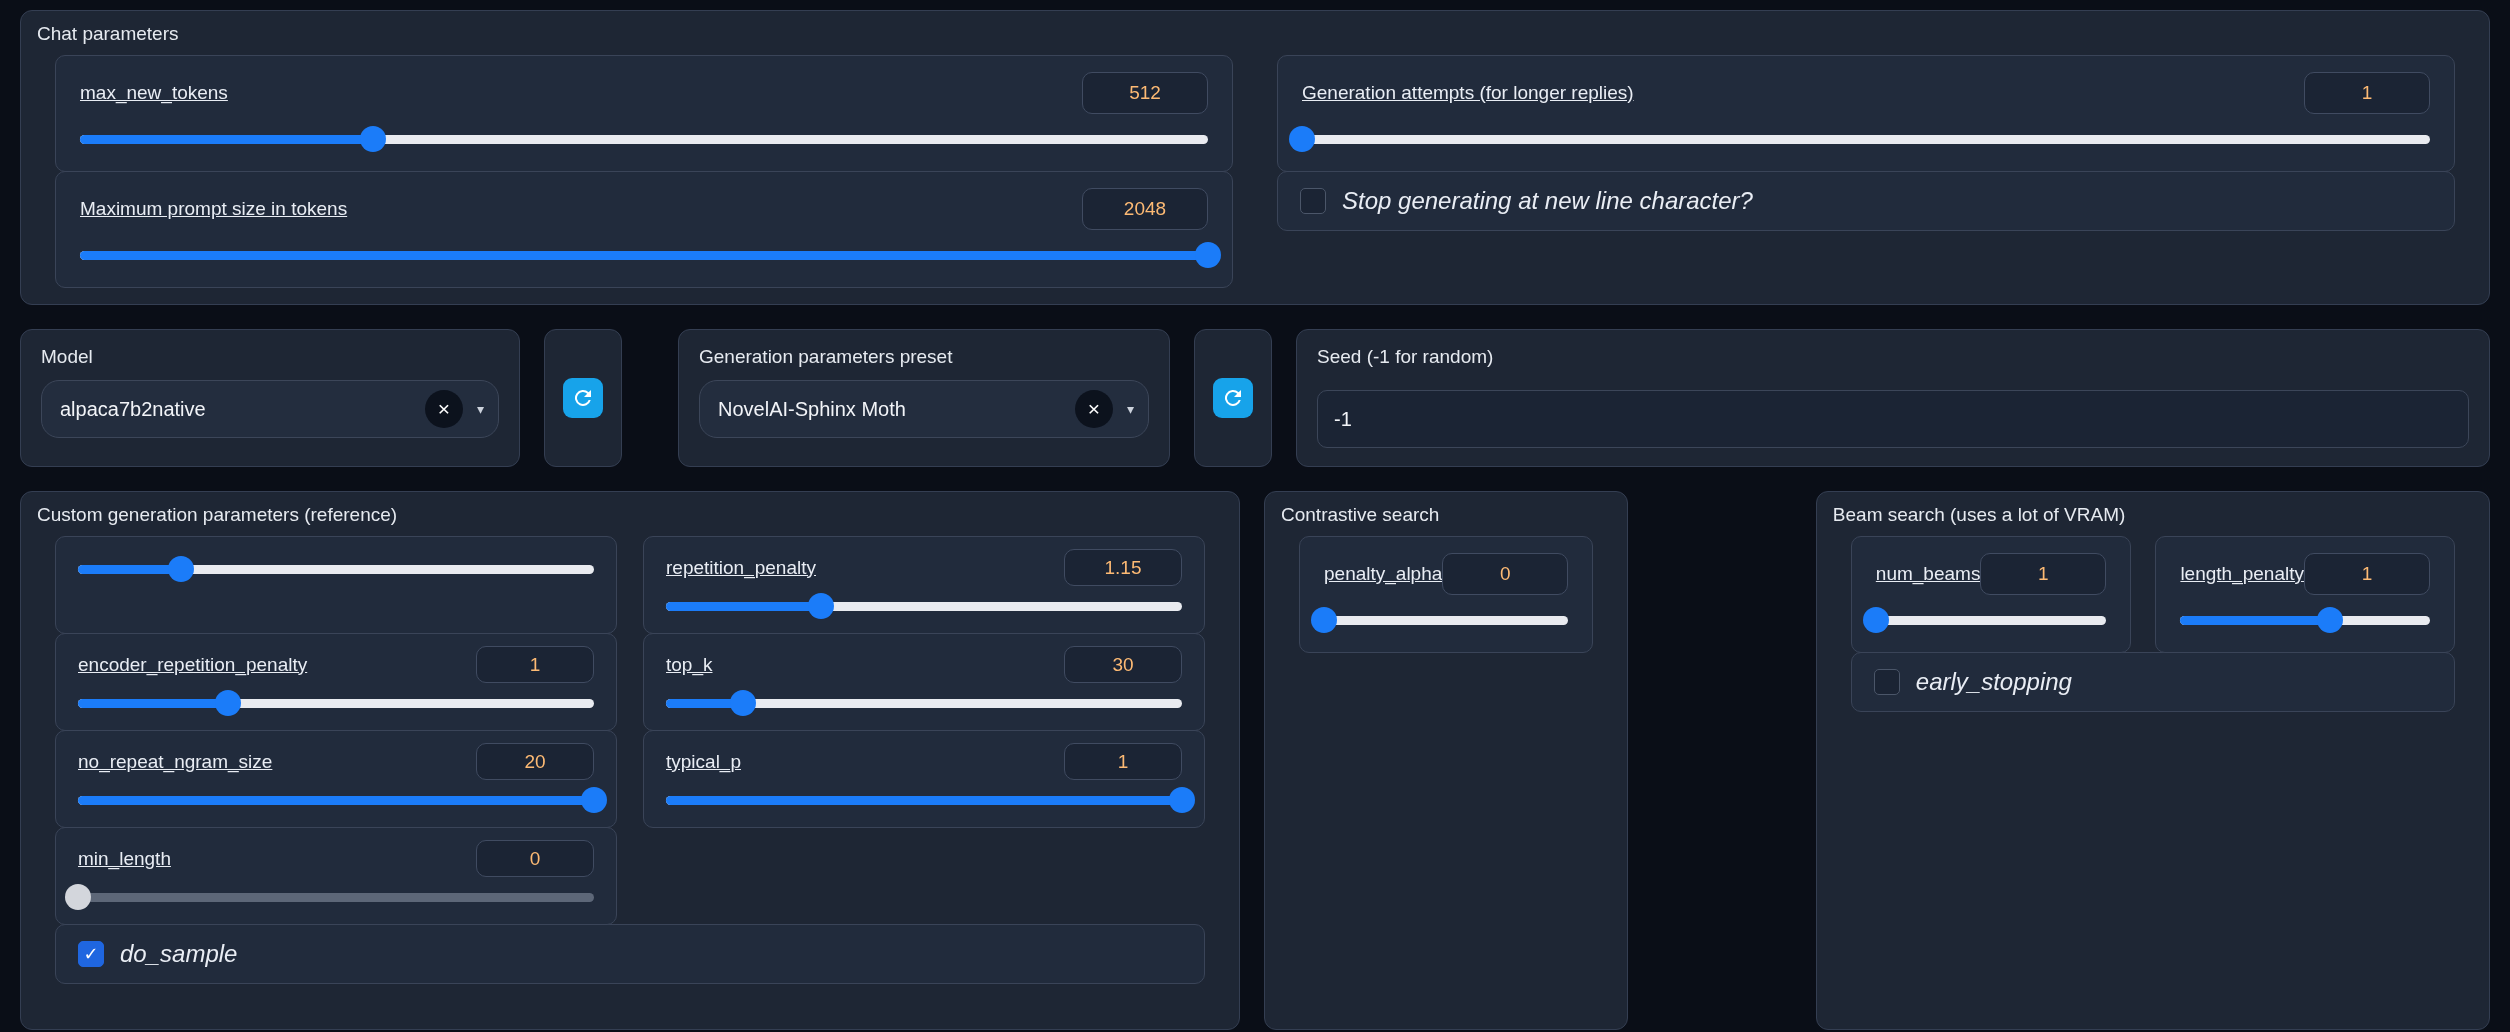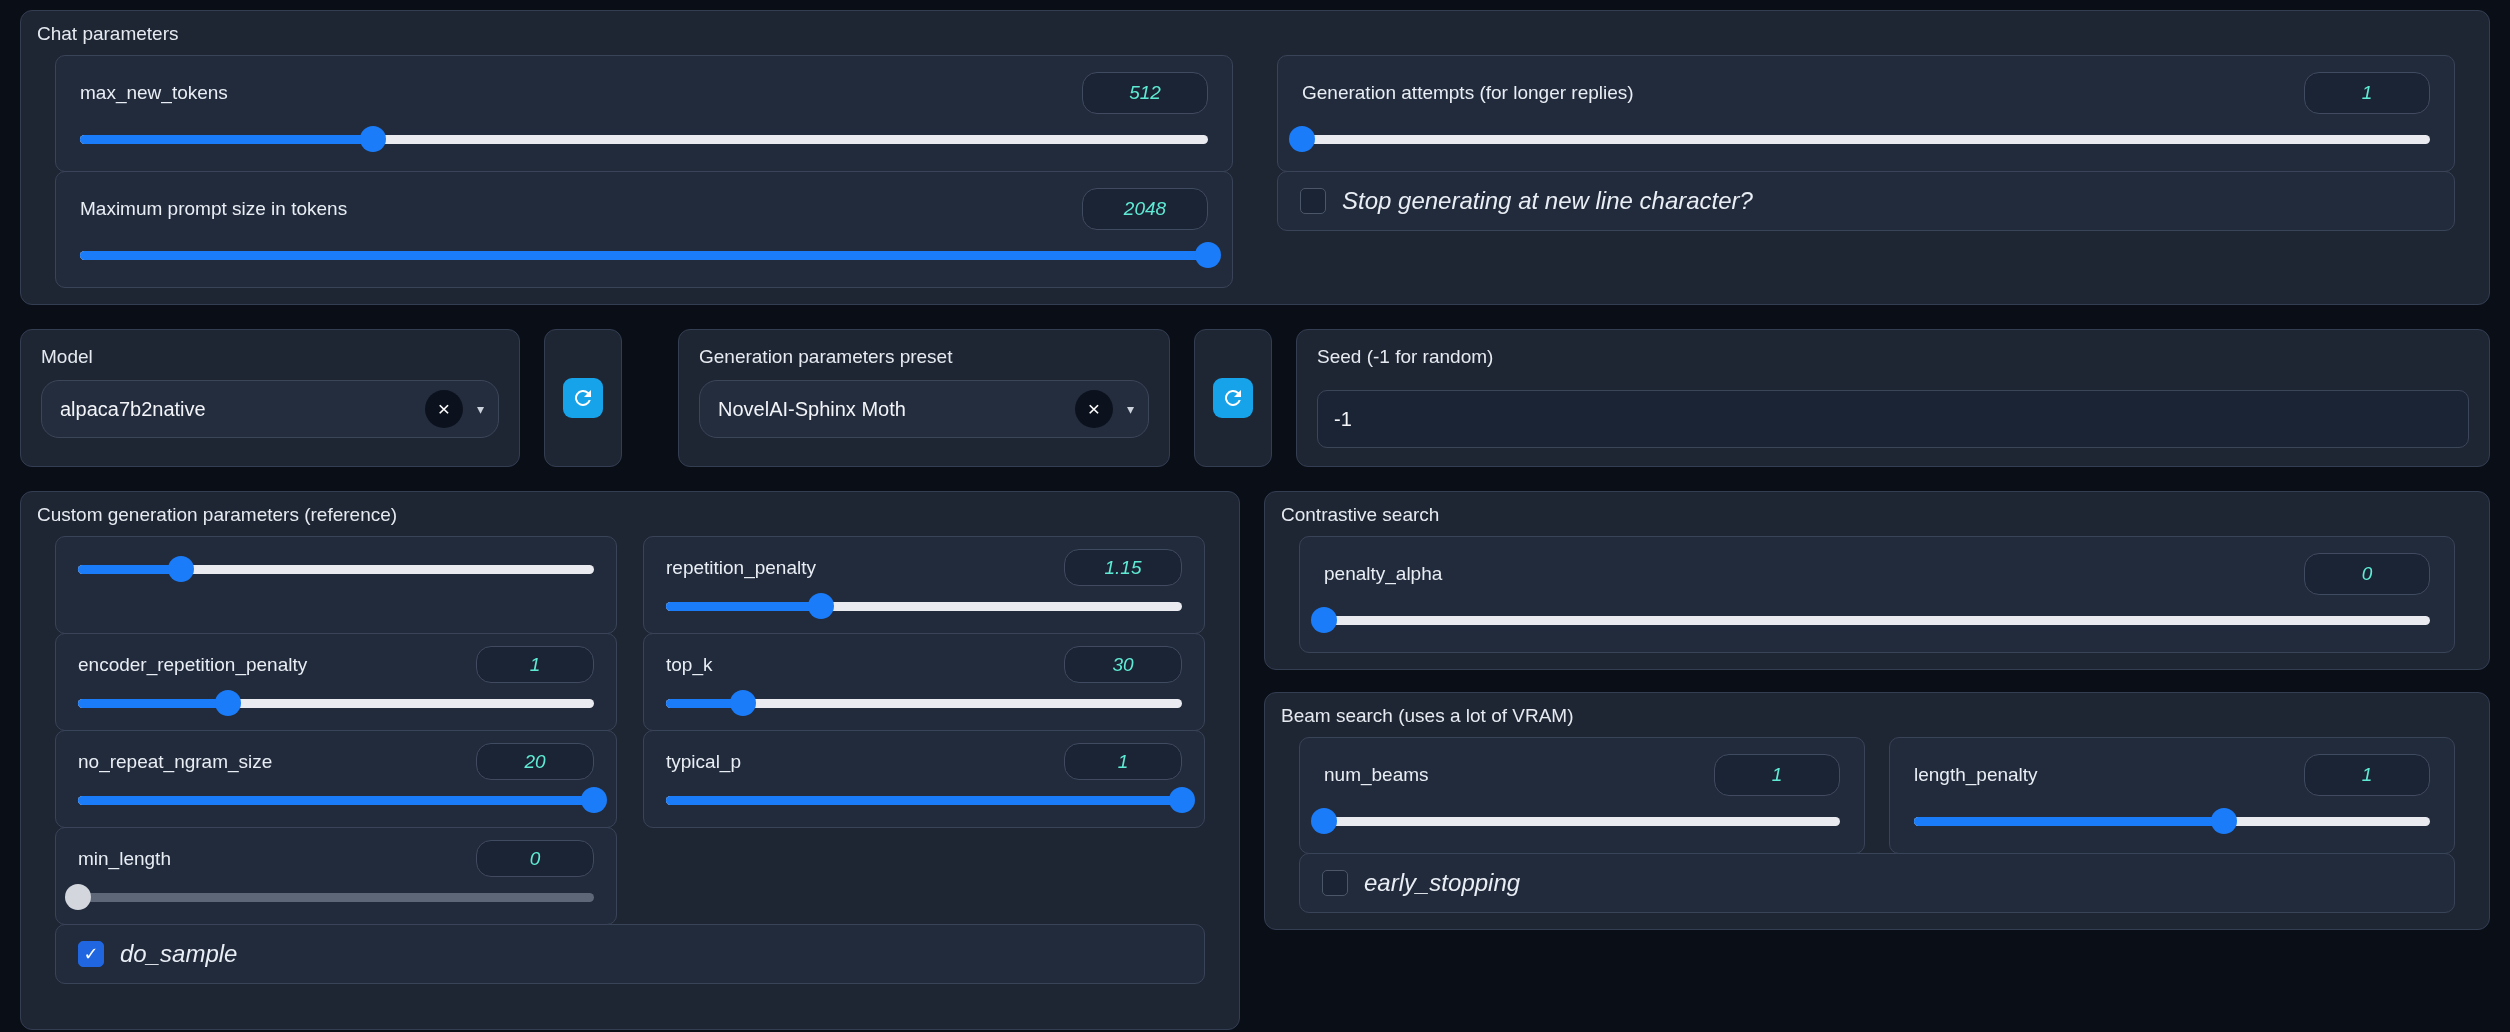--- a/index.html
+++ b/index.html
@@ -31,29 +31,28 @@
   .stack > * + * { margin-top: -1px; }
 
   
   .sbox {
     background: #212b3c;
     border: 1px solid #3a4458;
     border-radius: 10px;
     padding: 16px 24px 18px 24px;
   }
   .sbox-head { display: flex; justify-content: space-between; align-items: center; }
-  .slabel { font-size: 19px; color: #e9edf4; }
+  .slabel { font-size: 19px; color: #e9edf4; text-decoration: underline; }
   .ninput {
     width: 126px; height: 42px;
     background: #1b2434;
     border: 1px solid #404b61;
-    border-radius: 15px;
-    color: #5eead4; font-size: 19px; text-align: center;
+    border-radius: 10px;
+    color: #fdba74; font-size: 19px; text-align: center;
     font-family: "Liberation Sans", sans-serif;
-    font-style: italic;
   }
   .slider { position: relative; height: 27px; margin-top: 12px; }
   .slider .track { position: absolute; left: 0; right: 0; top: 9px; height: 9px; border-radius: 6px; background: #e9ebf0; }
   .slider .fill  { position: absolute; left: 0; top: 9px; height: 9px; border-radius: 6px; background: var(--accent); width: var(--pct); }
   .slider .handle{ position: absolute; top: 13px; left: var(--pct); width: 26px; height: 26px; border-radius: 50%; background: var(--accent); transform: translate(-50%, -50%); }
   .sbox.disabled .track  { background: #5d6778; }
   .sbox.disabled .handle { background: #d3d6dc; }
 
   
   .cbox { display: flex; align-items: center; gap: 16px; padding: 15px 22px; }
@@ -103,21 +102,21 @@
 
   
   .row3 { display: flex; gap: 24px; flex: 1; min-height: 0; }
   .custom-panel { width: 1220px; }
   .grid { display: grid; grid-template-columns: 1fr 1fr; column-gap: 26px; }
   .grid .sbox { padding: 12px 22px 13px 22px; }
   .grid .sbox .ninput { height: 37px; width: 118px; }
   .grid .sbox .slider { margin-top: 7px; }
   .grid .sbox:nth-child(n+3) { margin-top: -1px; }
   .attach { margin-top: -1px; }
-  .right-col { flex: 1; display: flex; flex-direction: column; gap: 22px; }
+  .right-col { flex: 1; display: flex; flex-direction: row; gap: 22px; justify-content: space-between; }
   .beam-row { display: flex; gap: 24px; }
   .beam-row .sbox { flex: 1; }
 </style>
 </head>
 <body>
 
 <div class="page">
 
   <section class="panel pad-panel">
     <div class="panel-title outdent">Chat parameters</div>

